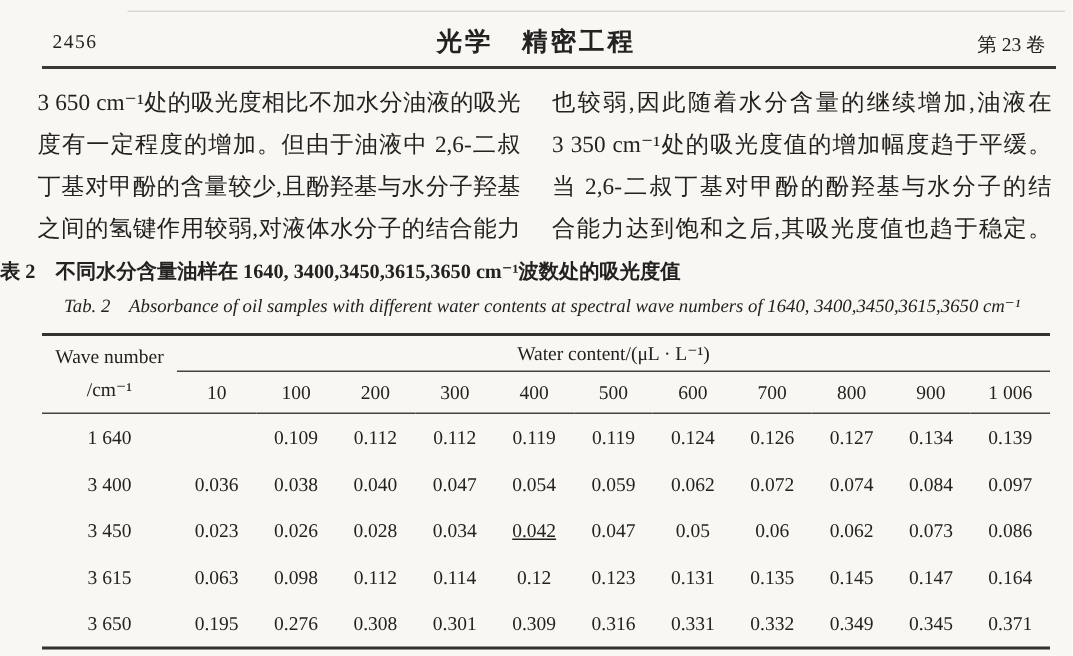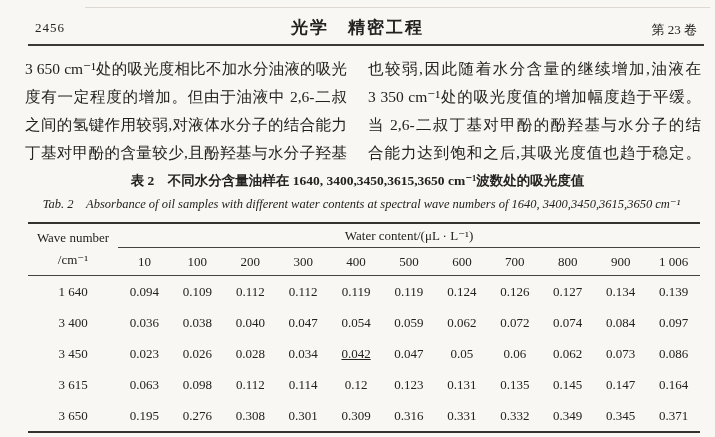--- a/index.html
+++ b/index.html
@@ -16,21 +16,21 @@
   .page-num{position:absolute;top:20px;left:35px;font-size:13px;letter-spacing:1px;}
   .journal-title{position:absolute;top:16px;left:0;right:0;text-align:center;font-size:17px;font-weight:bold;letter-spacing:2px;}
   .volume{position:absolute;top:21px;right:18px;font-size:13px;}
   .header-rule{position:absolute;top:44px;left:28px;width:676px;height:2px;background:#3b3936;}
   
   .col{position:absolute;top:55px;font-size:15.5px;line-height:28px;}
   .col-left{left:25px;width:322px;}
   .col-right{left:368px;width:333px;}
   .bodyline{text-align:justify;text-align-last:justify;white-space:nowrap;overflow:hidden;}
   
-  .cap-zh{position:absolute;top:172px;left:0;right:0;text-align:center;font-size:13.5px;font-weight:bold;}
+  .cap-zh{position:absolute;top:172px;left:0;right:0;text-align:left;font-size:13.5px;font-weight:bold;}
   .cap-en{position:absolute;top:196px;left:14px;right:6px;text-align:center;font-size:12.5px;font-style:italic;}
   
   .tbl{
     position:absolute;top:222px;left:28px;width:672px;
     display:grid;grid-template-columns:90px repeat(11,1fr);
     border-top:2.5px solid #34322e;border-bottom:2.5px solid #34322e;
     font-size:13px;
   }
   .wave-hdr{
     grid-column:1;grid-row:1/3;
@@ -57,22 +57,22 @@
   <div class="scan-edge"></div>
 
   <div class="page-num">2456</div>
   <div class="journal-title">光学　精密工程</div>
   <div class="volume">第 23 卷</div>
   <div class="header-rule"></div>
 
   <div class="col col-left">
     <div class="bodyline">3 650 cm⁻¹处的吸光度相比不加水分油液的吸光</div>
     <div class="bodyline">度有一定程度的增加。但由于油液中 2,6-二叔</div>
+    <div class="bodyline">丁基对甲酚的含量较少,且酚羟基与水分子羟基</div>
     <div class="bodyline">之间的氢键作用较弱,对液体水分子的结合能力</div>
-    <div class="bodyline">丁基对甲酚的含量较少,且酚羟基与水分子羟基</div>
   </div>
   <div class="col col-right">
     <div class="bodyline">也较弱,因此随着水分含量的继续增加,油液在</div>
     <div class="bodyline">3 350 cm⁻¹处的吸光度值的增加幅度趋于平缓。</div>
     <div class="bodyline">当 2,6-二叔丁基对甲酚的酚羟基与水分子的结</div>
     <div class="bodyline">合能力达到饱和之后,其吸光度值也趋于稳定。</div>
   </div>
 
   <div class="cap-zh">表 2　不同水分含量油样在 1640, 3400,3450,3615,3650 cm⁻¹波数处的吸光度值</div>
   <div class="cap-en">Tab. 2　Absorbance of oil samples with different water contents at spectral wave numbers of 1640, 3400,3450,3615,3650 cm⁻¹</div>
@@ -89,21 +89,20 @@
       <div class="sub-hdr" style="grid-area: 2 / 4;">200</div>
       <div class="sub-hdr" style="grid-area: 2 / 5;">300</div>
       <div class="sub-hdr" style="grid-area: 2 / 6;">400</div>
       <div class="sub-hdr" style="grid-area: 2 / 7;">500</div>
       <div class="sub-hdr" style="grid-area: 2 / 8;">600</div>
       <div class="sub-hdr" style="grid-area: 2 / 9;">700</div>
       <div class="sub-hdr" style="grid-area: 2 / 10;">800</div>
       <div class="sub-hdr" style="grid-area: 2 / 11;">900</div>
       <div class="sub-hdr" style="grid-area: 2 / 12;">1 006</div>
       <div class="wave-cell" style="grid-area: 3 / 1;">1 640</div>
-      <div class="val-cell" style="grid-area: 3 / 2;">0.094</div>
       <div class="val-cell" style="grid-area: 3 / 3;">0.109</div>
       <div class="val-cell" style="grid-area: 3 / 4;">0.112</div>
       <div class="val-cell" style="grid-area: 3 / 5;">0.112</div>
       <div class="val-cell" style="grid-area: 3 / 6;">0.119</div>
       <div class="val-cell" style="grid-area: 3 / 7;">0.119</div>
       <div class="val-cell" style="grid-area: 3 / 8;">0.124</div>
       <div class="val-cell" style="grid-area: 3 / 9;">0.126</div>
       <div class="val-cell" style="grid-area: 3 / 10;">0.127</div>
       <div class="val-cell" style="grid-area: 3 / 11;">0.134</div>
       <div class="val-cell" style="grid-area: 3 / 12;">0.139</div>

